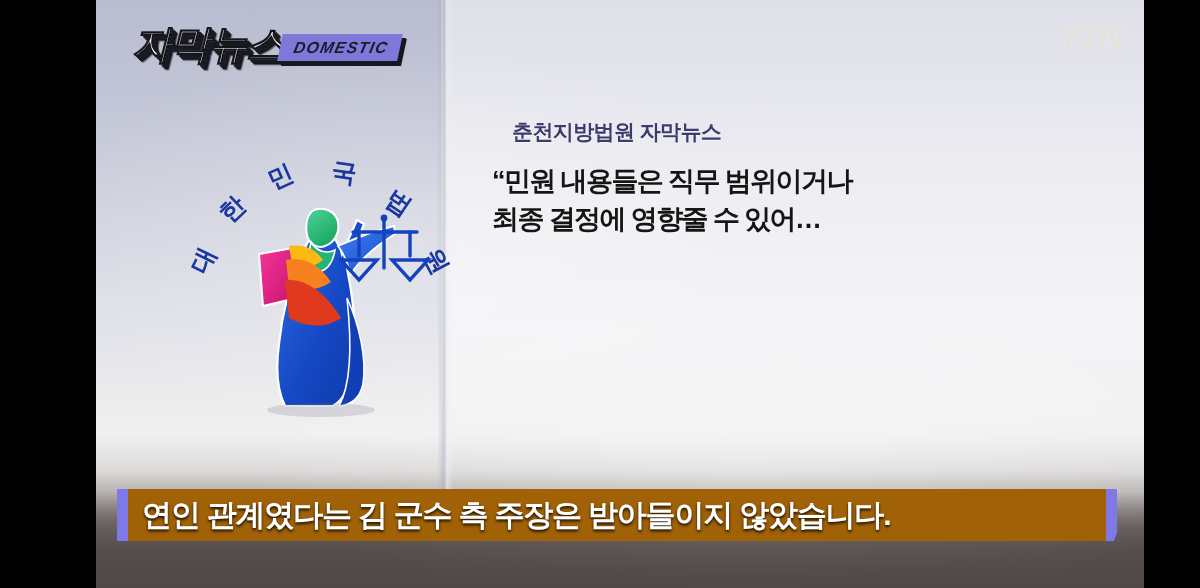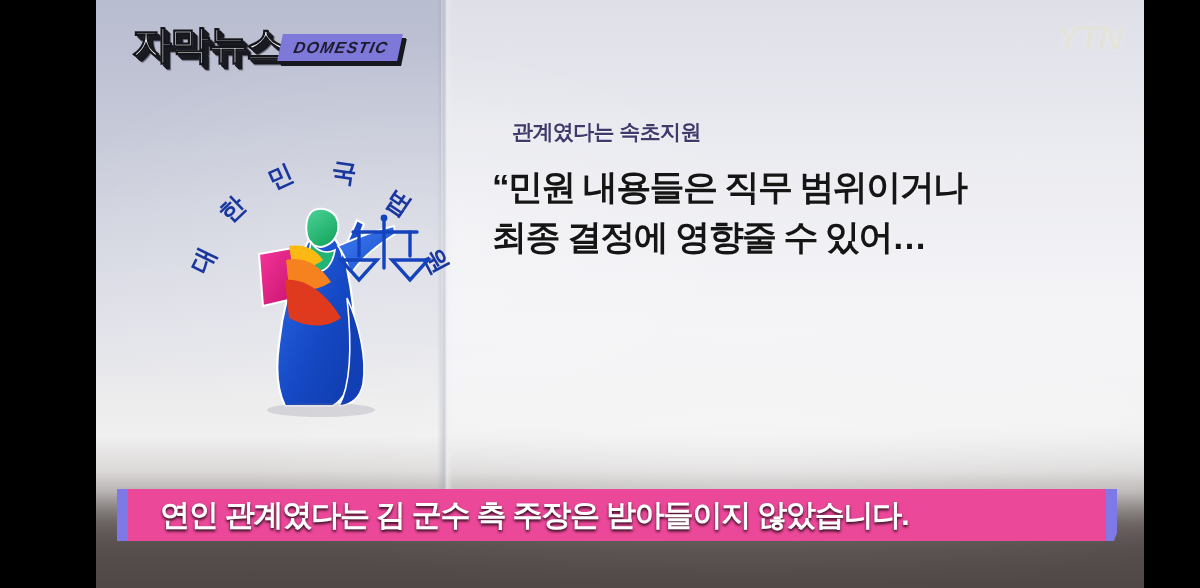--- a/index.html
+++ b/index.html
@@ -132,20 +132,21 @@
     position: absolute;
     left: 36px;
     top: 22px;
     z-index: 30;
     display: flex;
     align-items: center;
   }
   #program-logo-text {
     font-size: 40px;
     font-weight: 900;
+    font-style: italic;
     color: #ffffff;
     letter-spacing: -2px;
     line-height: 1;
     -webkit-text-stroke: 1px #15151c;
     text-shadow:
        2px 2px 0 #1a1a22,
        3px 3px 0 #1a1a22,
        4px 4px 0 #1a1a22,
        5px 5px 0 #15151c,
        6px 6px 1px rgba(10,10,15,0.55);
@@ -191,21 +192,21 @@
   #quote-source {
     font-size: 21px;
     font-weight: bold;
     color: #3e3b6c;
     letter-spacing: -0.6px;
     margin-left: 20px;
     margin-bottom: 16px;
     text-shadow: 0 1px 1px rgba(255,255,255,0.6);
   }
   .quote-line {
-    font-size: 35px;
+    font-size: 27px;
     font-weight: bold;
     color: #151515;
     letter-spacing: -1.6px;
     line-height: 1.42;
     white-space: nowrap;
     text-shadow: 0 1px 2px rgba(255,255,255,0.45);
   }
 
   
   #subtitle-bar {
@@ -220,24 +221,24 @@
   }
   .subtitle-edge {
     width: 11px;
     background: #7f79e8;
     flex: 0 0 auto;
   }
   .subtitle-edge.left  { clip-path: polygon(0 0, 100% 0, 100% 100%, 0 100%); }
   .subtitle-edge.right { clip-path: polygon(0 0, 100% 0, 100% 84%, 72% 100%, 0 100%); }
   #subtitle-body {
     flex: 1 1 auto;
-    background: #ec4899;
+    background: #a16207;
     display: flex;
     align-items: center;
-    padding-left: 32px;
+    padding-left: 14px;
   }
   #subtitle-text {
     font-size: 30px;
     font-weight: bold;
     color: #ffffff;
     letter-spacing: -1.2px;
     white-space: nowrap;
     text-shadow: 0 2px 3px rgba(0,0,0,0.85);
   }
 </style>
@@ -341,21 +342,21 @@
         </g>
         <path d="M160 112 L196 112 L178 132 Z" fill="none" stroke="#1443bd" stroke-width="3.4"></path>
         <path d="M211 112 L247 112 L229 132 Z" fill="none" stroke="#1443bd" stroke-width="3.4"></path>
         <circle cx="203" cy="70" r="3.4" fill="#1443bd"></circle>
 
         <ellipse cx="140" cy="262" rx="54" ry="7" fill="rgba(120,120,140,0.22)"></ellipse>
       </svg>
     </div>
 
     <div id="quote-block">
-      <div id="quote-source">관계였다는 속초지원</div>
+      <div id="quote-source">춘천지방법원 자막뉴스</div>
       <div class="quote-line">“민원 내용들은 직무 범위이거나</div>
       <div class="quote-line">최종 결정에 영향줄 수 있어…</div>
     </div>
 
     <div id="subtitle-bar">
       <div class="subtitle-edge left"></div>
       <div id="subtitle-body">
         <span id="subtitle-text">연인 관계였다는 김 군수 측 주장은 받아들이지 않았습니다.</span>
       </div>
       <div class="subtitle-edge right"></div>

